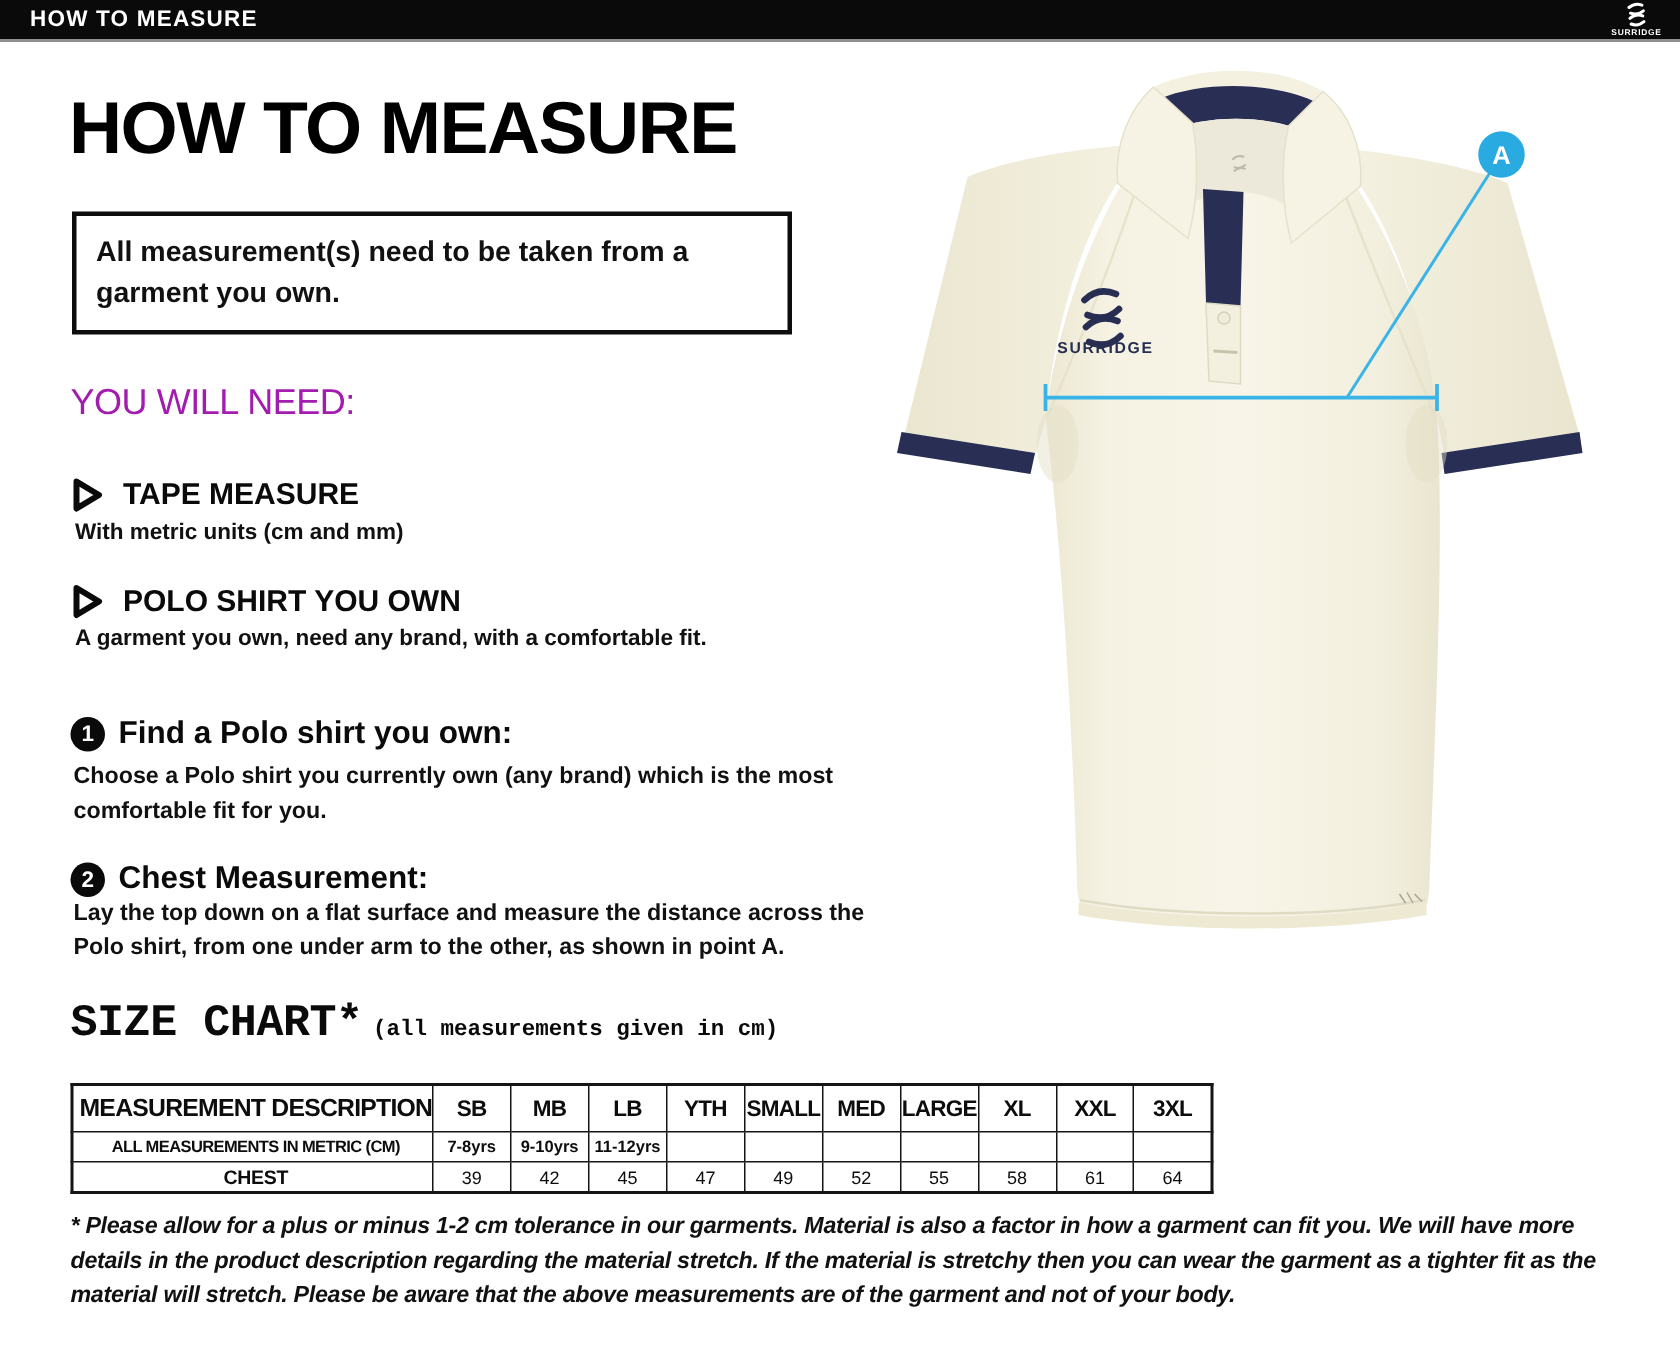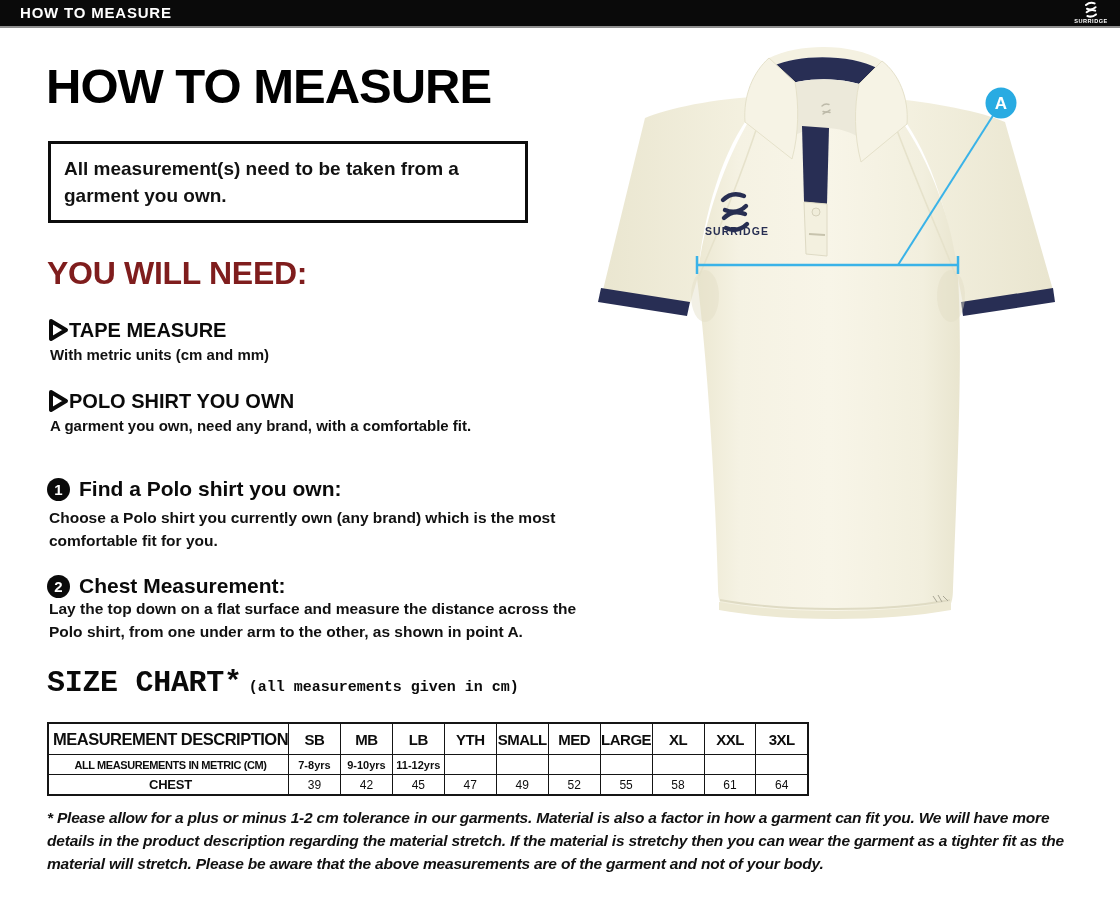--- a/index.html
+++ b/index.html
@@ -27,23 +27,23 @@
     position:absolute;left:46px;top:62px;
     font-size:49px;font-weight:900;letter-spacing:-1px;color:#000;line-height:1;
   }
   .notice-box{
     position:absolute;left:48px;top:141px;width:448px;
     border:3px solid #0d0d0d;padding:11px 13px;
     font-size:19px;font-weight:bold;line-height:27px;color:#111;
   }
   .section-heading{
     position:absolute;left:47px;top:255px;
-    font-size:32px;font-weight:700;letter-spacing:-.3px;color:#7f1d1d;
-  }
-  .need-item{position:absolute;left:48px;display:flex;align-items:center;}
+    font-size:24px;font-weight:400;letter-spacing:-.3px;color:#a21caf;
+  }
+  .need-item{position:absolute;left:48px;display:flex;align-items:center;gap:13px;}
   .need-item.tape{top:318px;}
   .need-item.polo{top:389px;}
   .need-label{font-size:20px;font-weight:800;letter-spacing:0;color:#0a0a0a;}
   .need-desc{position:absolute;left:50px;font-size:15px;font-weight:bold;color:#111;}
   .need-desc.tape-desc{top:346px;}
   .need-desc.polo-desc{top:417px;}
   .tri-icon{display:block;}
   .step{position:absolute;left:47px;display:flex;align-items:center;gap:9px;}
   .step.one{top:477px;}
   .step.two{top:574px;}

